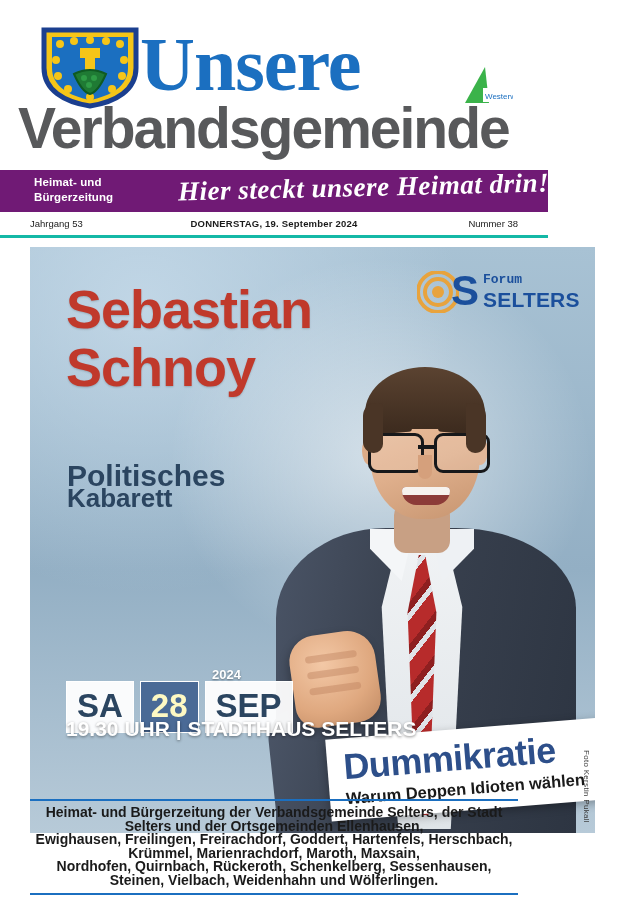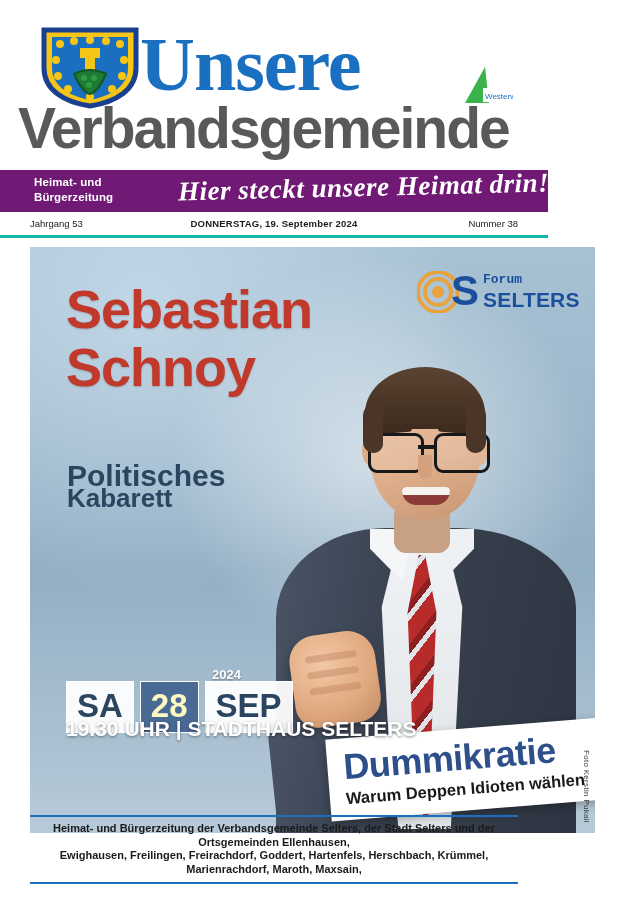--- a/index.html
+++ b/index.html
@@ -315,25 +315,25 @@
     font-size: 8px; color: #3a3a3a;
     writing-mode: vertical-rl;
     letter-spacing: 0.3px;
   }
 
   
   .footer {
     position: absolute;
     left: 30px;
     right: 30px;
-    bottom: 13px;
+    bottom: 2px;
     border-top: 2px solid #1b6fc0;
     border-bottom: 2px solid #1b6fc0;
     padding: 5px 0 6px 0;
-    font-size: 11px;
+    font-size: 14px;
     font-weight: 700;
     color: #1a1a1a;
     line-height: 13.5px;
     text-align: center;
   }
 </style>
 </head>
 <body>
 
 <div class="page">
@@ -460,15 +460,16 @@
       </div>
     </div>
     <div class="timeline">19.30 UHR  |  STADTHAUS SELTERS</div>
 
     <div class="photo-credit">Foto Kerstin Pukall</div>
   </div>
 
   <div class="footer">
     <div>Heimat- und Bürgerzeitung der Verbandsgemeinde Selters, der Stadt Selters und der Ortsgemeinden Ellenhausen,</div>
     <div>Ewighausen, Freilingen, Freirachdorf, Goddert, Hartenfels, Herschbach, Krümmel, Marienrachdorf, Maroth, Maxsain,</div>
+    <div>Nordhofen, Quirnbach, Rückeroth, Schenkelberg, Sessenhausen, Steinen, Vielbach, Weidenhahn und Wölferlingen.</div>
   </div>
 
 </div>
 
 </body></html>

